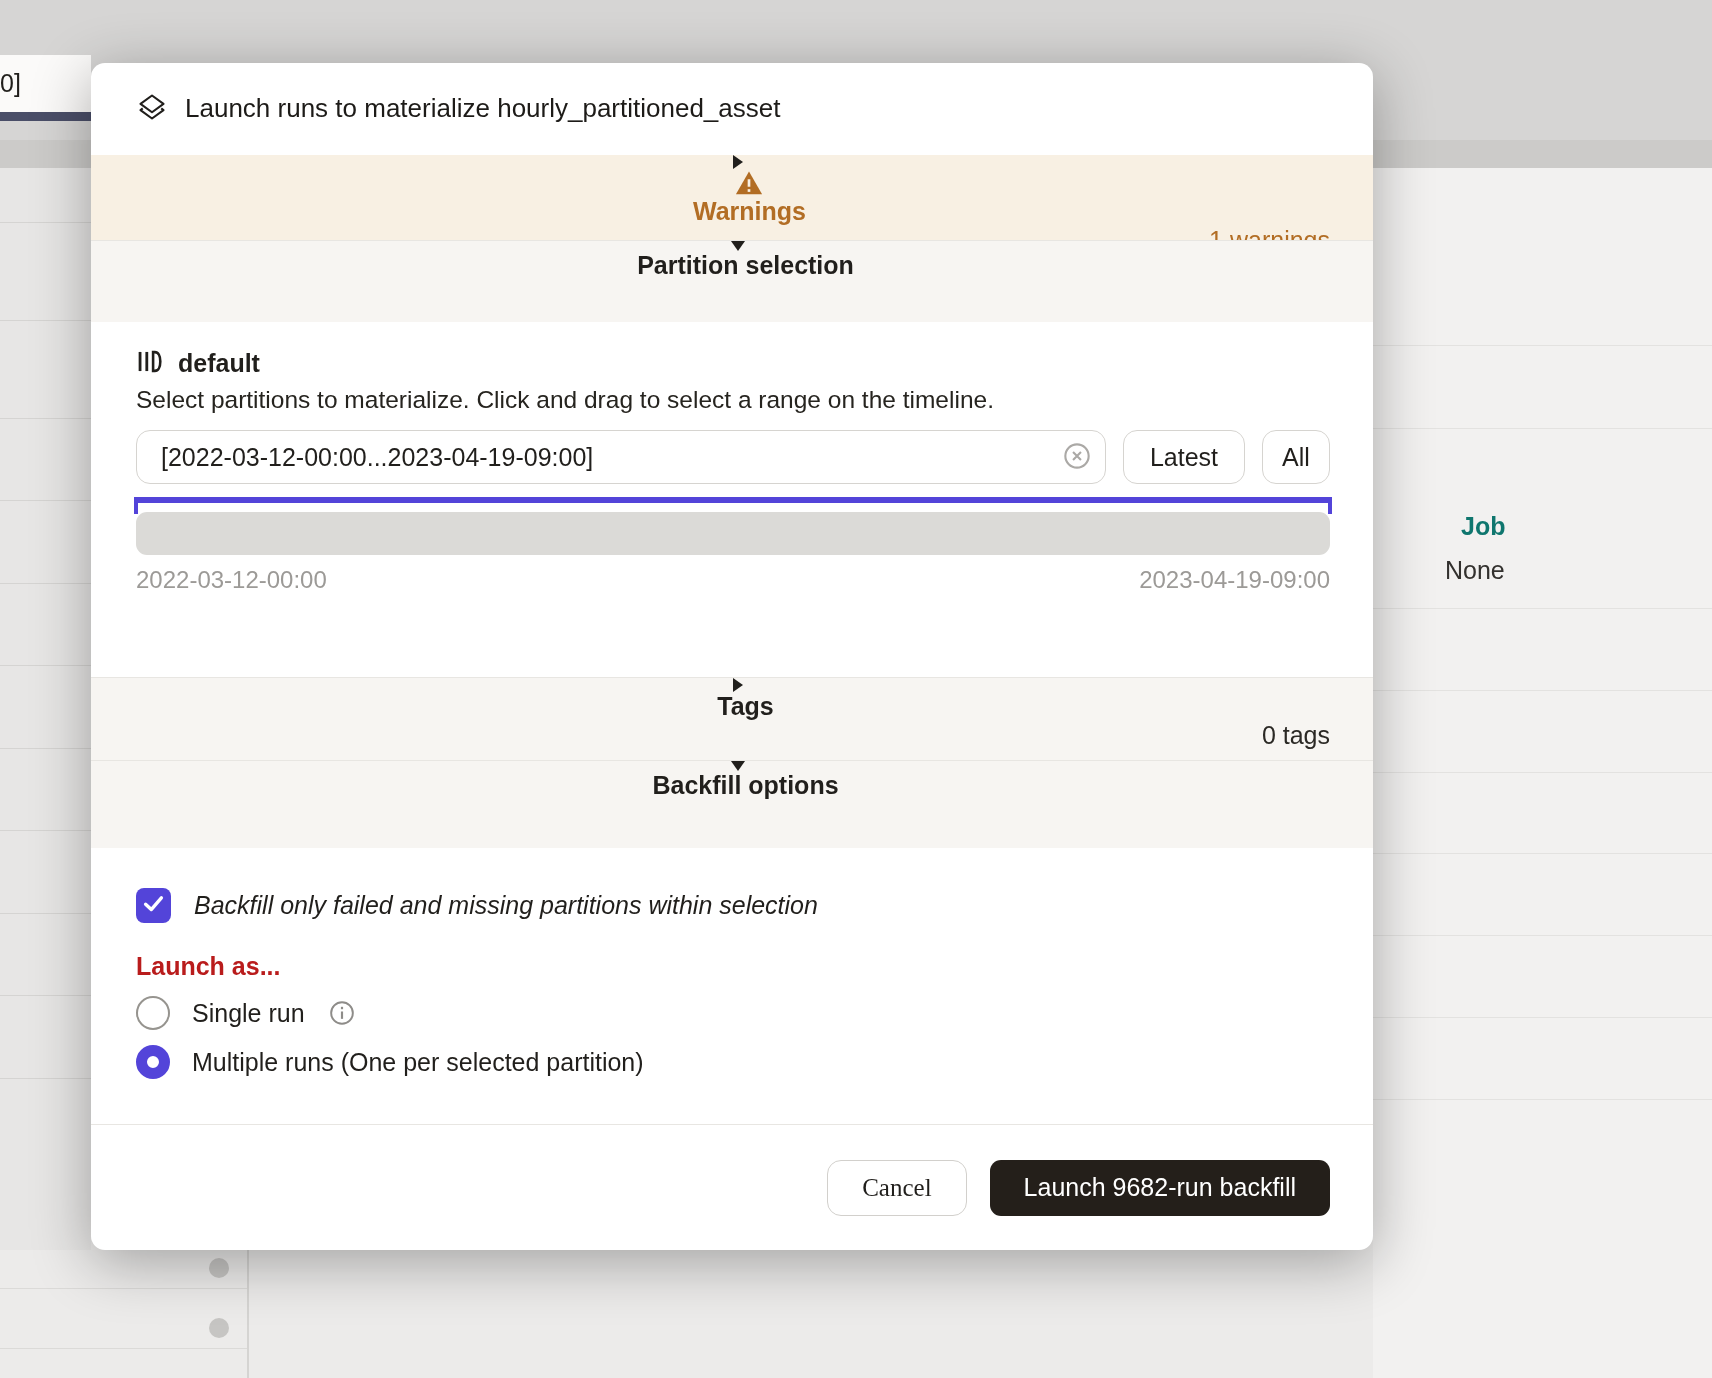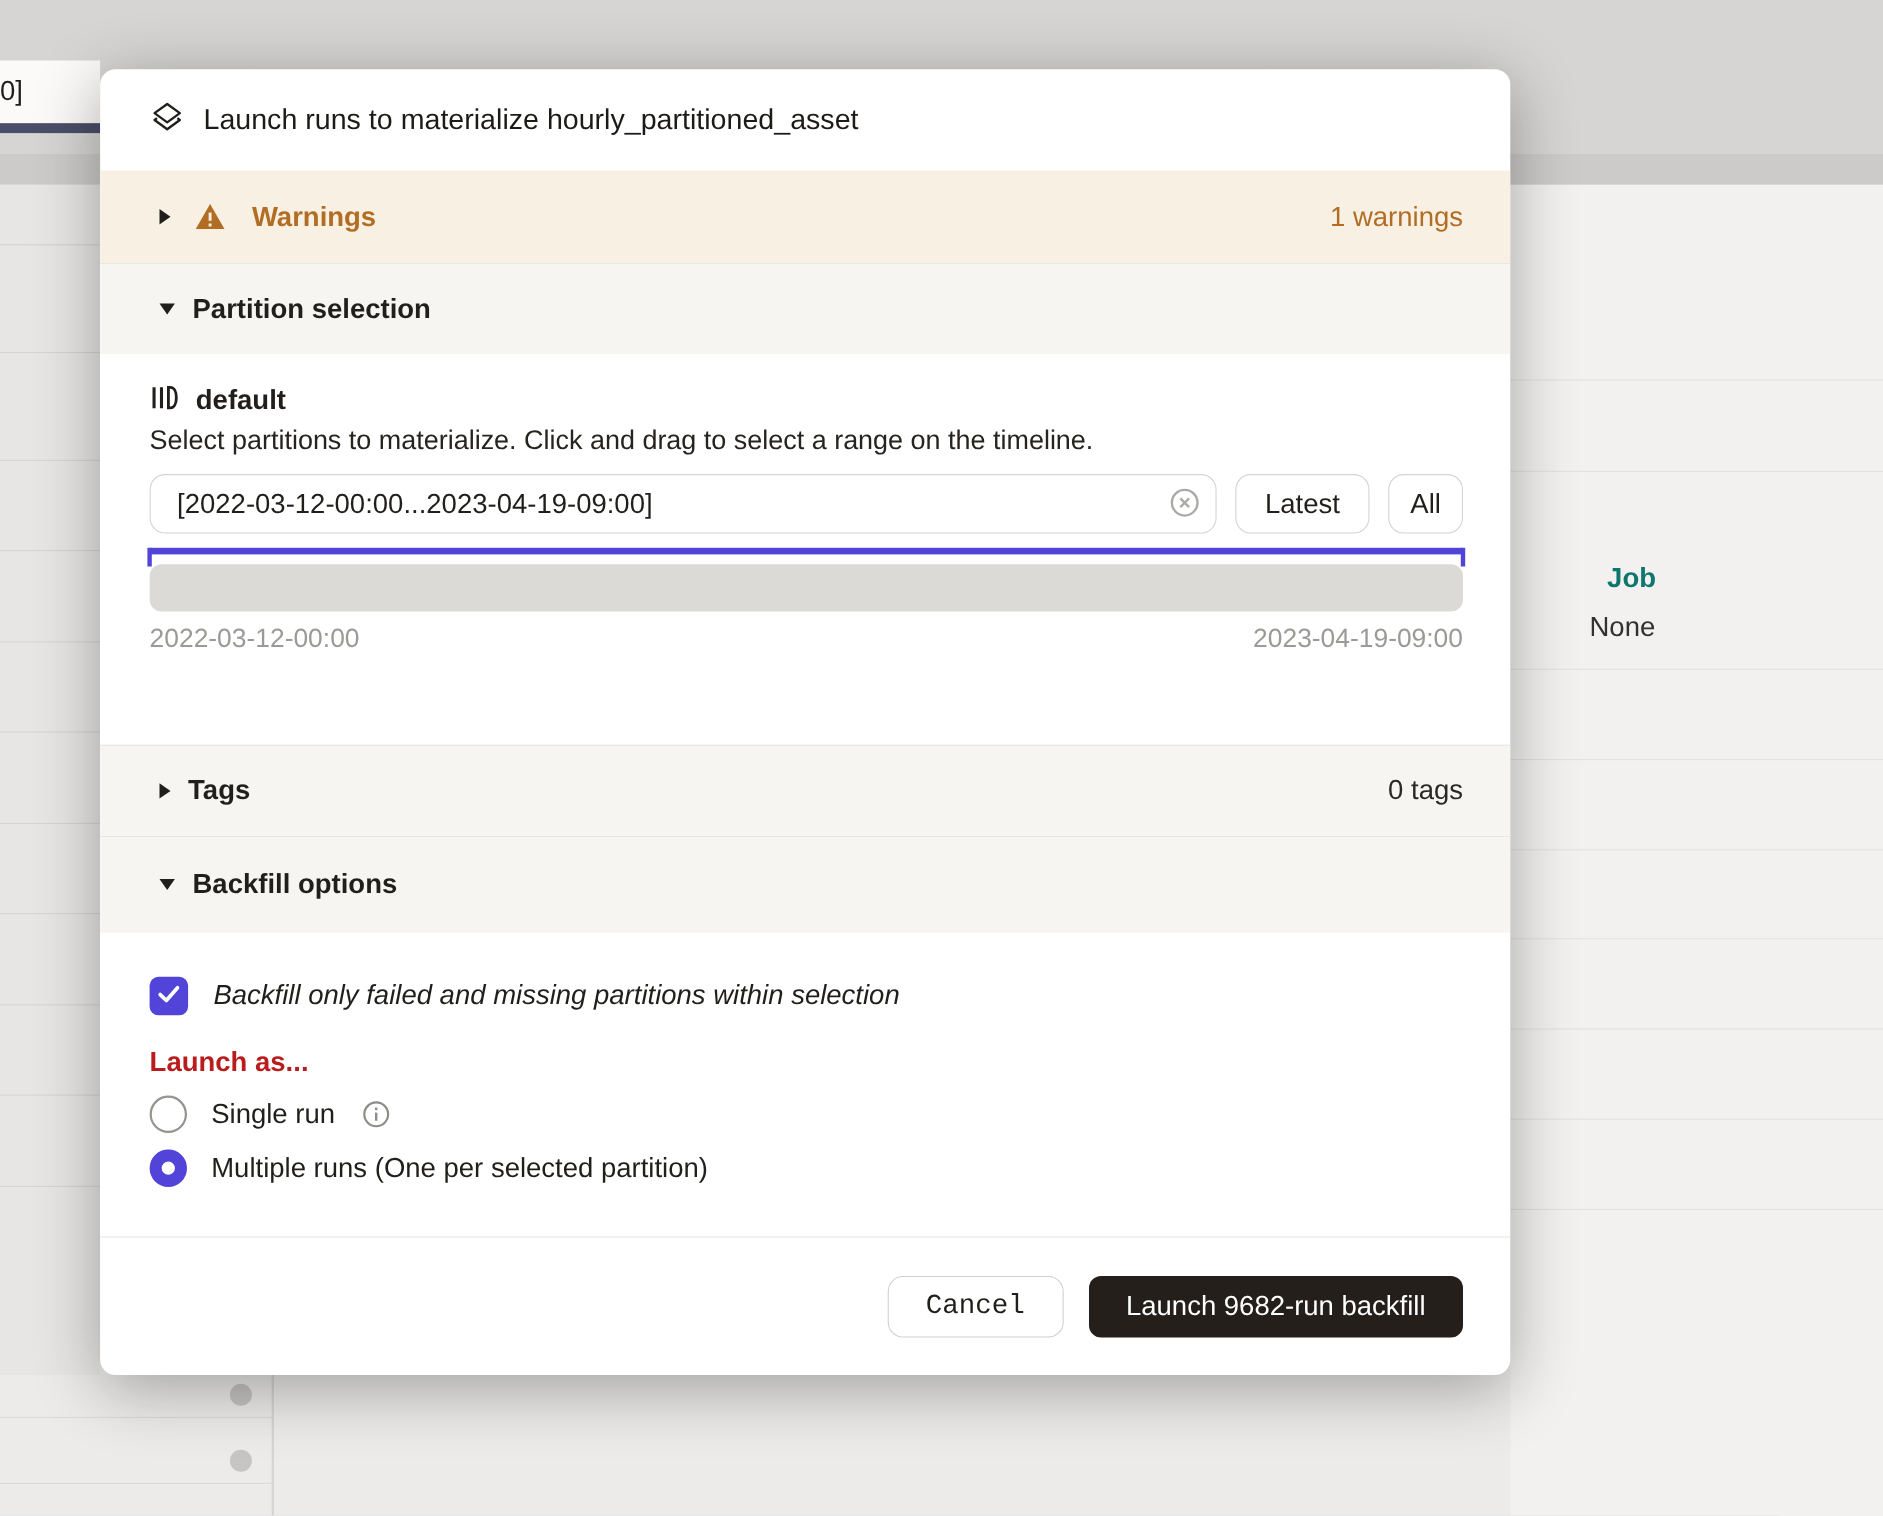--- a/index.html
+++ b/index.html
@@ -23,21 +23,21 @@
   .bg-dot{position:absolute;left:209px;width:20px;height:20px;border-radius:50%;background:#C6C5C3;}
   .bg-hline{position:absolute;left:0;width:247px;height:1px;background:#DBDAD8;}
 
   
   .modal{position:absolute;left:91px;top:63px;width:1282px;height:1187px;background:#FFFFFF;
     border-radius:14px;box-shadow:0 12px 60px rgba(0,0,0,.32);display:flex;flex-direction:column;overflow:hidden;}
 
   .m-header{height:92px;display:flex;align-items:center;padding-left:46px;gap:18px;}
   .m-title{font-size:26px;font-weight:500;color:#1D1B18;}
 
-  .sec-row{display:flex;align-items:center;}
+  .sec-row{display:flex;align-items:center;flex-direction:column;}
   .warnings-row{height:85px;background:#F8F0E3;padding:0 43px 0 54px;cursor:pointer;}
   .warnings-label{margin-left:24px;font-size:25px;font-weight:700;color:#B26D24;}
   .warnings-count{margin-left:auto;font-size:25px;color:#B26D24;}
 
   .hdr-row{background:#F7F5F2;border-top:1px solid #E8E6E2;padding:0 43px 0 54px;cursor:pointer;text-align:right;}
   .hdr-row .hdr-label{margin-left:16px;font-size:25px;font-weight:700;color:#211F1C;}
   .part-hdr{height:82px;}
   .tags-hdr{height:82px;border-bottom:1px solid #E8E6E2;}
   .tags-count{margin-left:auto;font-size:25px;color:#2B2925;}
   .backfill-hdr{height:88px;border-top:none;}
@@ -74,21 +74,21 @@
   .radio-row{margin-top:15px;display:flex;align-items:center;gap:22px;cursor:pointer;}
   .radio{width:34px;height:34px;border-radius:50%;box-sizing:border-box;flex:0 0 auto;}
   .radio.off{border:2.5px solid #96948F;background:#FFF;}
   .radio.on{border:11px solid #5344D9;background:#FFF;}
   .radio-label{font-size:25px;color:#211F1C;}
   .info-wrap{display:flex;align-items:center;margin-left:2px;}
 
   .m-footer{height:125px;border-top:1px solid #E8E6E2;display:flex;align-items:center;
     justify-content:flex-end;gap:23px;padding-right:43px;}
   .cancel-btn{height:56px;padding:0 34px;border:1.5px solid #D2D0CC;border-radius:14px;background:#FFF;
-    font-size:25px;color:#211F1C;cursor:pointer;font-family:Liberation Mono, monospace;}
+    font-size:25px;color:#211F1C;cursor:pointer;font-family:Liberation Serif, serif;}
   .submit-btn{height:56px;padding:0 34px;border:none;border-radius:11px;background:#241F1A;
     font-size:25px;color:#FFFFFF;cursor:pointer;font-family:inherit;}
 </style>
 </head>
 <body>
 
 <div class="stage">
 
   <div class="bg-top"></div>
   <div class="bg-fragment-box">

